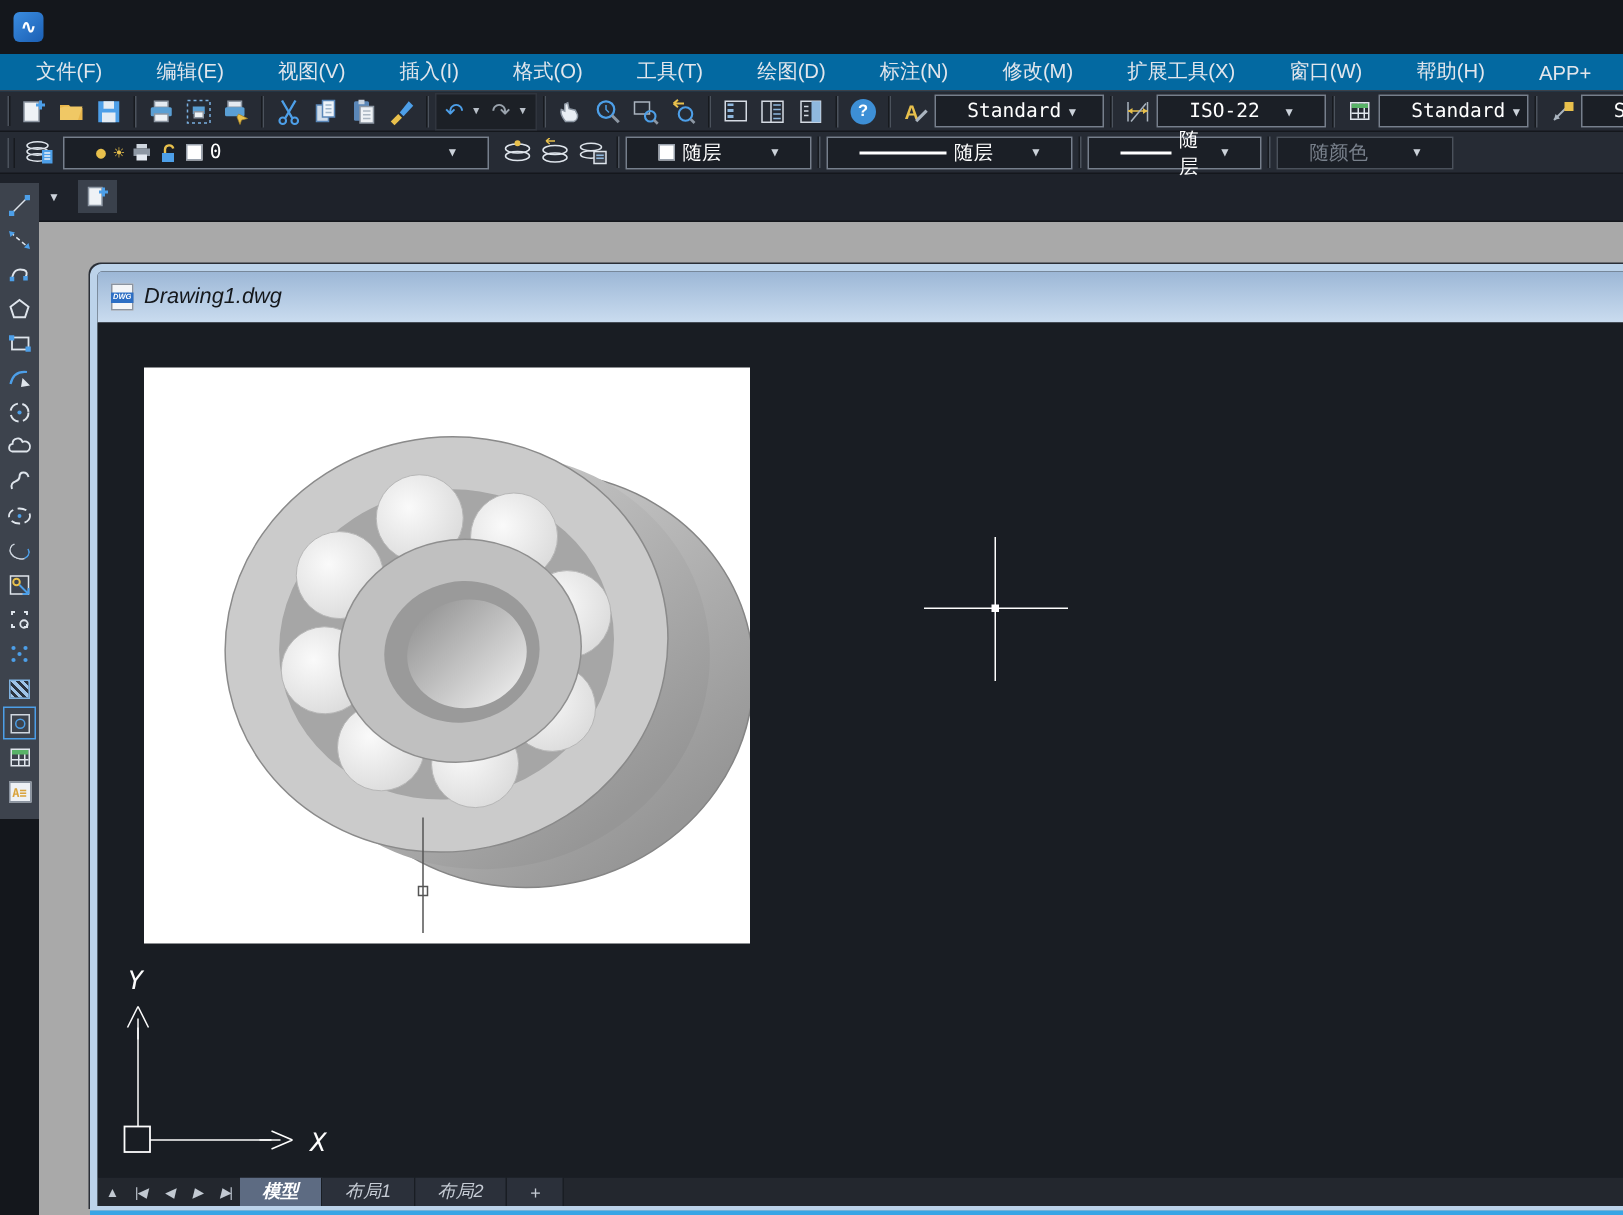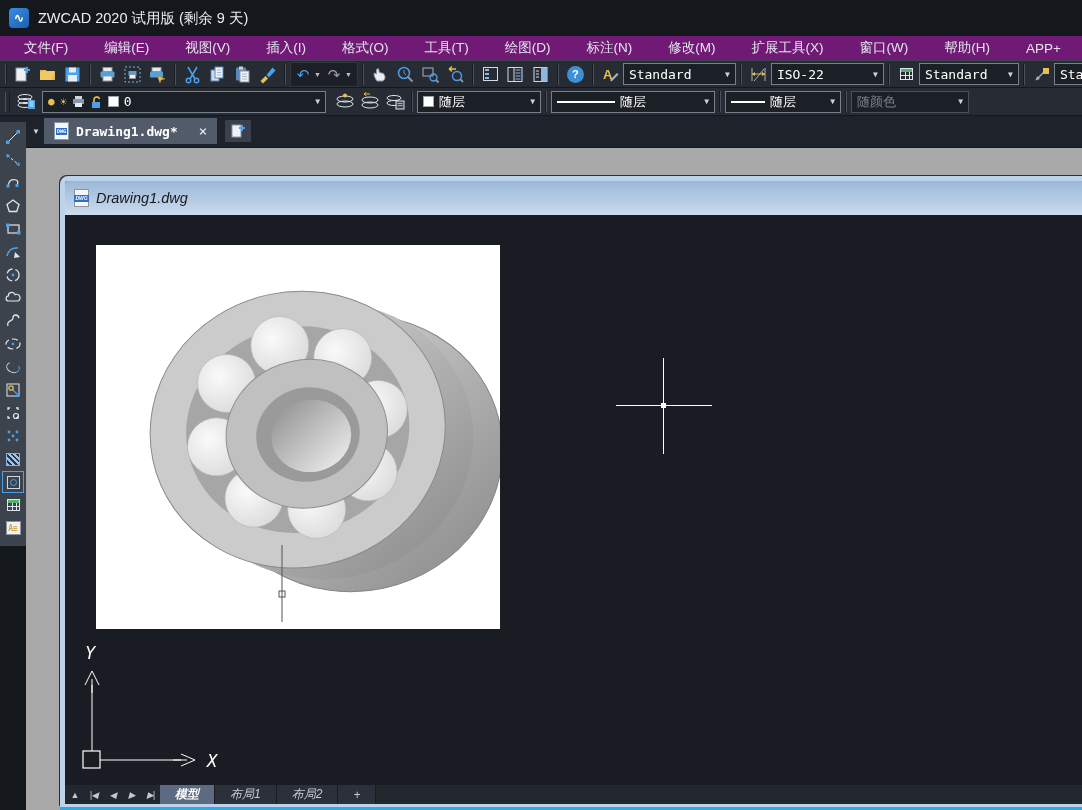--- a/index.html
+++ b/index.html
@@ -9,39 +9,39 @@
     background:#14171c; position:relative; overflow:hidden;
     -webkit-font-smoothing:antialiased;
   }
   
   .titlebar { height:36px; display:flex; align-items:center; gap:9px;
     padding-left:9px; background:#14171c; color:#e9ecf1; font-size:14.5px; }
   .logo { width:20px; height:20px; border-radius:4px;
     background:linear-gradient(140deg,#3b8de0,#1b5fb4);
     color:#fff; font-size:12px; display:flex; align-items:center; justify-content:center; font-weight:bold; }
   
-  .menubar { height:25px; background:#701a75; display:flex; align-items:center;
+  .menubar { height:25px; background:#0369a1; display:flex; align-items:center;
     color:#e2e6ec; font-size:13.5px; padding-left:6px; border-bottom:1px solid #3c424b; }
   .menu-item { padding:0 18px; height:100%; display:flex; align-items:center; cursor:default; }
   
   .tbrow { height:27px; background:#262b34; display:flex; align-items:center;
     padding:0 2px; border-bottom:1px solid #14171c; }
   .grip { width:5px; height:20px; margin:0 3px;
     border-left:1px solid #4b525c; border-right:1px solid #171a1f; }
   .sep { width:2px; height:21px; margin:0 4px;
     border-left:1px solid #171a1f; border-right:1px solid #4b525c; }
   .tbtn { width:25px; height:25px; display:flex; align-items:center; justify-content:center; flex:none; }
   .tbtn svg { display:block; }
   .undoredo { display:flex; align-items:center; background:#1c2026; border:1px solid #30353e;
     height:25px; padding:0 2px; }
   .u-glyph { font-size:15px; line-height:1; }
   .mini-caret { font-size:7px; color:#b9c0c9; margin:0 3px 0 1px; }
   .combo { height:22px; background:#1b1f26; border:1px solid #767f8c;
     display:flex; align-items:center; gap:5px; color:#fff;
-    font-family:"DejaVu Sans Mono",monospace; font-size:13px; padding:0 5px; flex:none; }
+    font-family:"DejaVu Sans Mono",monospace; font-size:13px; padding:0 21px; flex:none; }
   .combo .caret { margin-left:auto; font-size:8px; color:#ccd2da; }
   .combo.disabled { color:#79818c; border-color:#4a515b;text-align:center; }
   .swatch { width:11px; height:11px; background:#fff; border:1px solid #9aa2ad; flex:none; }
   .ltline { height:2px; background:#fff; flex:none; }
   .cjk { font-family:"Liberation Sans",sans-serif; font-size:13px; }
   
   .dtabrow { height:31px; background:#1e222a; display:flex; align-items:flex-start; padding-top:2px; }
   .tab-drop { width:16px; height:26px; display:flex; align-items:center; justify-content:center;
     color:#cdd3db; font-size:8px; margin-left:28px; }
   .dtab { background:#525b69; height:26px; display:flex; align-items:center; gap:7px;
@@ -108,21 +108,20 @@
   .helpico { width:17px; height:17px; border-radius:50%; background:#3d8fd6; color:#fff;
     font-size:11px; font-weight:bold; display:flex; align-items:center; justify-content:center; }
 </style>
 </head>
 <body>
 
 <div class="titlebar">
   <div class="logo">
       <span>∿</span>
     </div>
-  <span>ZWCAD 2020 试用版 (剩余 9 天)</span>
 </div>
 
 <div class="menubar">
   <span class="menu-item">文件(F)</span>
   <span class="menu-item">编辑(E)</span>
   <span class="menu-item">视图(V)</span>
   <span class="menu-item">插入(I)</span>
   <span class="menu-item">格式(O)</span>
   <span class="menu-item">工具(T)</span>
   <span class="menu-item">绘图(D)</span>
@@ -414,27 +413,20 @@
   <div class="sep"></div>
 
   <div class="combo disabled" style="width:118px">
     <span class="cjk">随颜色</span>
     <span class="caret">▼</span>
   </div>
 </div>
 
 <div class="dtabrow">
   <span class="tab-drop">▼</span>
-  <div class="dtab">
-    <span class="dwgico">
-        <span class="lbl">DWG</span>
-      </span>
-    <span>Drawing1.dwg*</span>
-    <span class="x">×</span>
-  </div>
   <div class="newtab">
     <svg width="16" height="16">
         <rect x="2" y="2" width="9" height="12" fill="#eef2f6" stroke="#8d97a3"></rect>
         <path d="M9 5h6M12 2v6" stroke="#4d9fe8" stroke-width="2"></path>
       </svg>
   </div>
 </div>
 
 <div class="lefttb">
   <div class="ltbtn">

